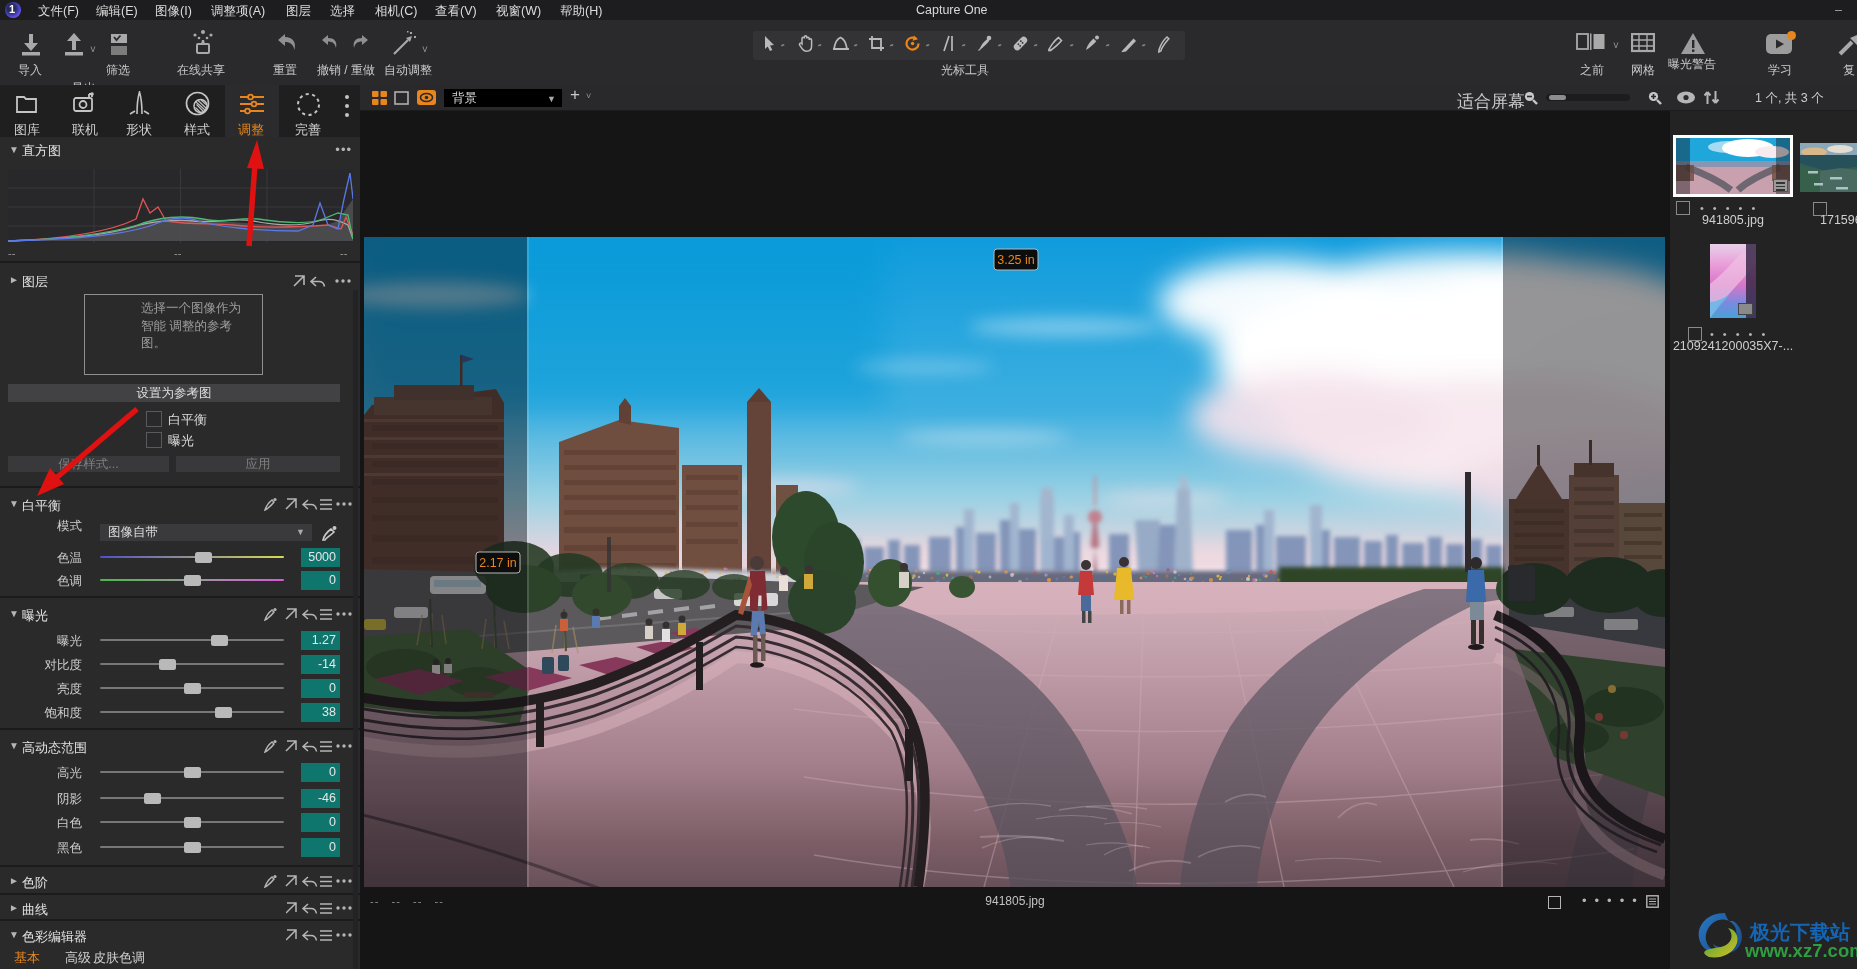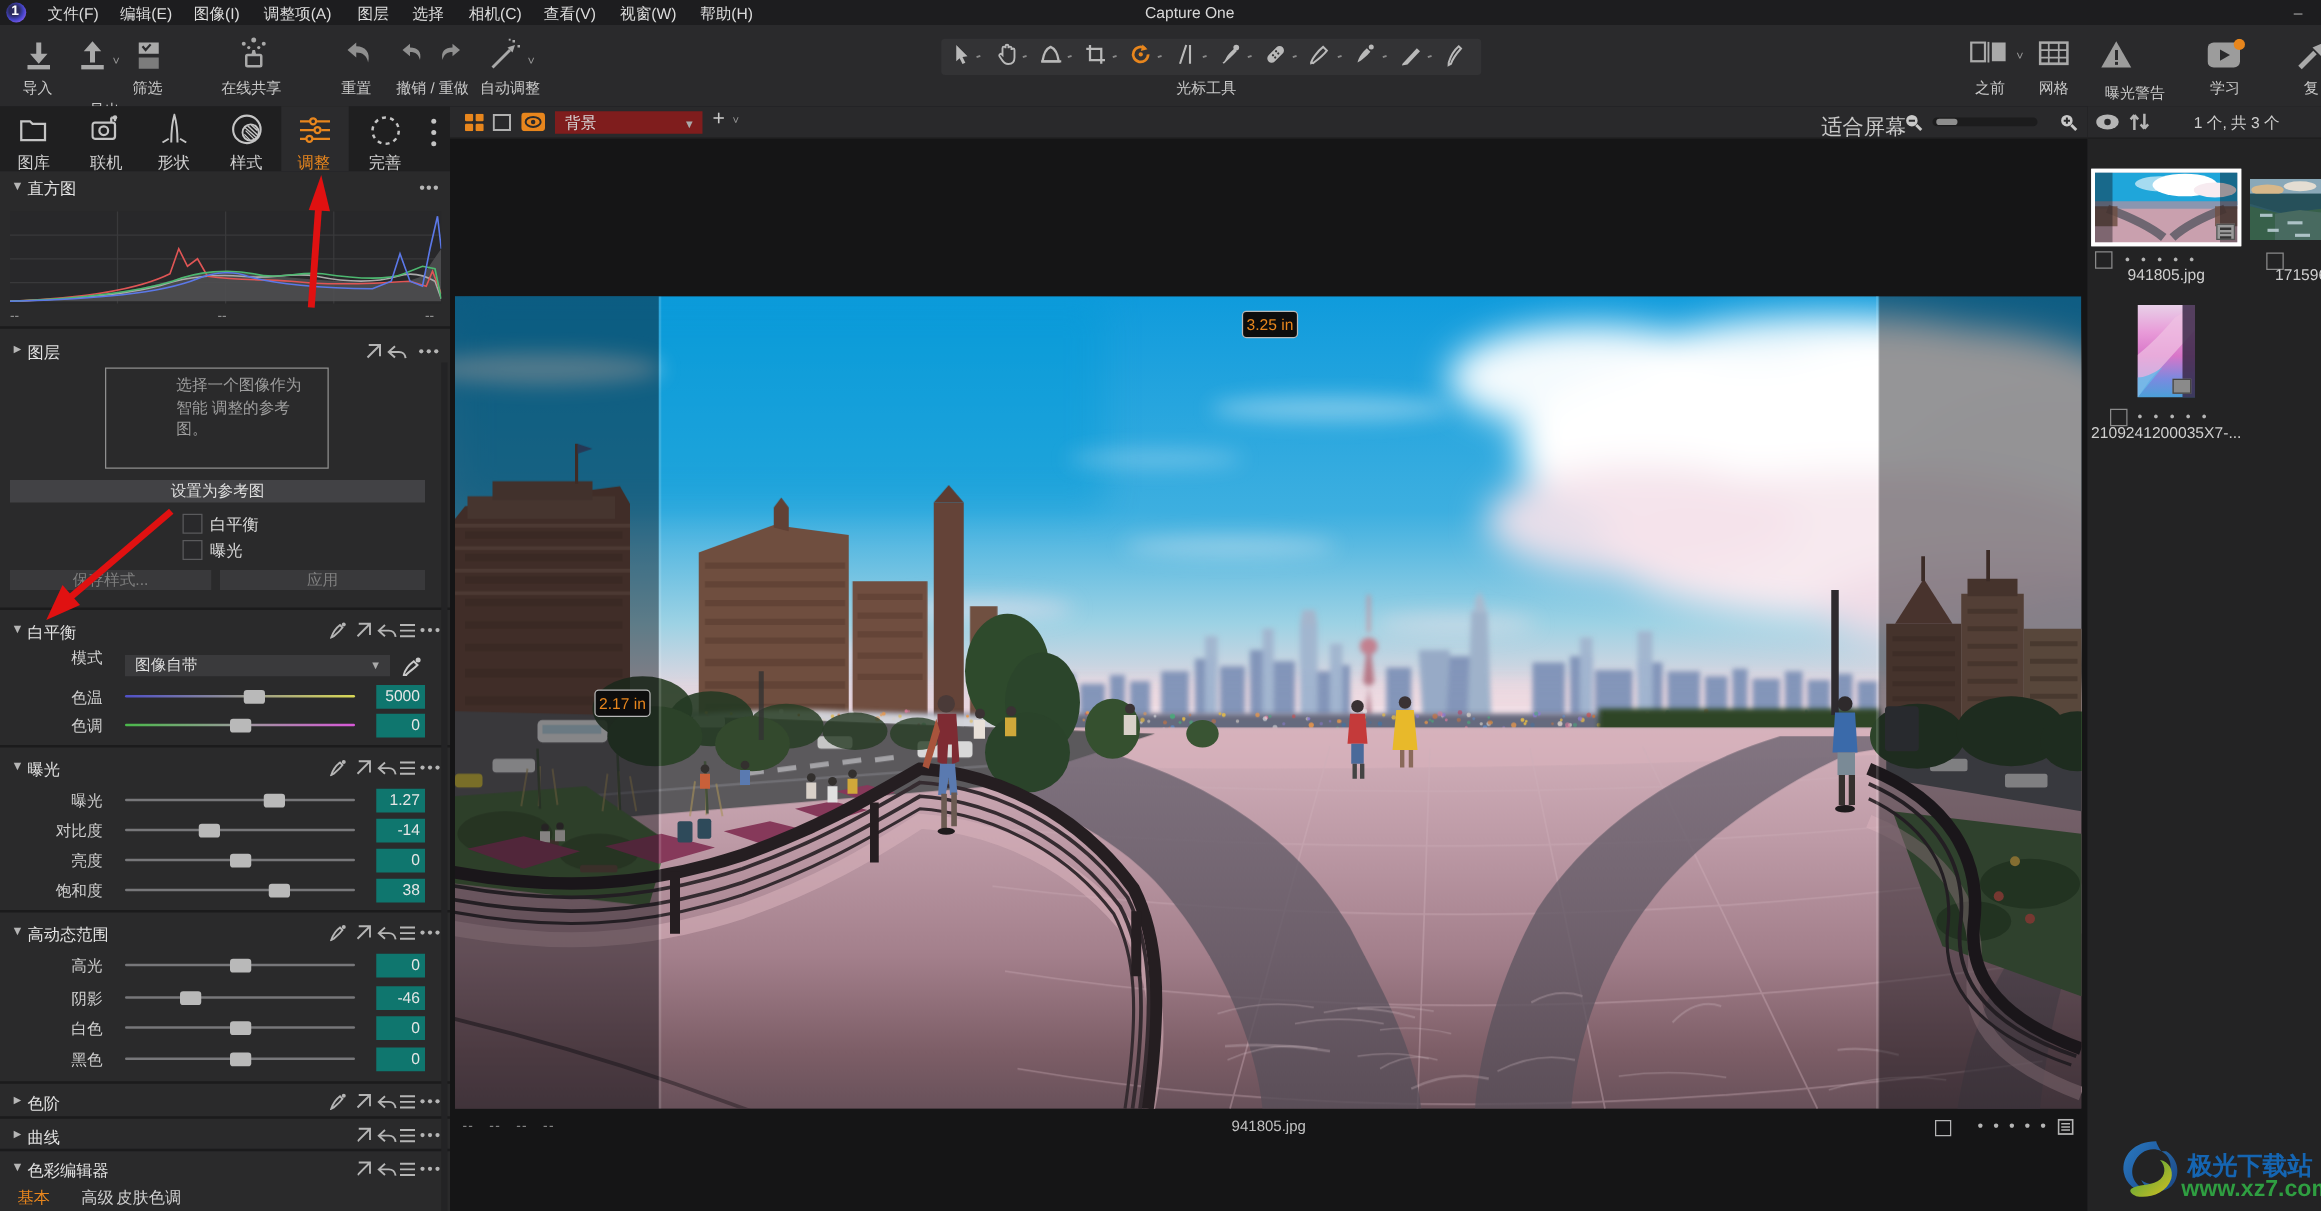--- a/index.html
+++ b/index.html
@@ -168,21 +168,21 @@
   <svg class="abs" style="left:1631px;top:13px;" width="24" height="22" viewBox="0 0 24 22">
       <rect x="1" y="1" width="22" height="17" fill="none" stroke="#a9a9a9" stroke-width="2.2"></rect>
       <path d="M8 1v17M16 1v17M1 7h22M1 13h22" stroke="#a9a9a9" stroke-width="1.4"></path>
     </svg>
   <div class="tlabel" style="left:1631px;top:42px;">网格</div>
   <svg class="abs" style="left:1680px;top:12px;" width="26" height="23" viewBox="0 0 26 23">
       <path d="M13 1 25 22H1z" fill="#9c9c9c"></path>
       <rect x="12" y="8" width="2.4" height="8" fill="#2a2a2c"></rect>
       <rect x="12" y="17.5" width="2.4" height="2.4" fill="#2a2a2c"></rect>
     </svg>
-  <div class="tlabel" style="left:1668px;top:46px;margin-left:16px;">曝光警告</div>
+  <div class="tlabel" style="left:1668px;top:36px;">曝光警告</div>
   <svg class="abs" style="left:1766px;top:11px;" width="30" height="26" viewBox="0 0 30 26">
       <rect x="0" y="3" width="26" height="20" rx="5" fill="#9c9c9c"></rect>
       <path d="M10 8.5l8 4.5-8 4.5z" fill="#2a2a2c"></path>
       <circle cx="25.5" cy="4.5" r="4.5" fill="#e8861d"></circle>
     </svg>
   <div class="tlabel" style="left:1768px;top:42px;">学习</div>
   <svg class="abs" style="left:1838px;top:12px;" width="19" height="24" viewBox="0 0 19 24">
       <path d="M2 22 14 10" stroke="#a9a9a9" stroke-width="4" fill="none"></path>
       <path d="M12 6l7 7 0-10z" fill="#a9a9a9"></path>
     </svg>
@@ -454,21 +454,21 @@
         </g>
       </svg>
   <svg class="abs" style="left:34px;top:6px;" width="15" height="14" viewBox="0 0 15 14">
         <rect x="1" y="1" width="13" height="12" fill="none" stroke="#b0b0b0" stroke-width="1.6"></rect>
       </svg>
   <svg class="abs" style="left:57px;top:5px;" width="19" height="15" viewBox="0 0 19 15">
         <rect x="0" y="0" width="19" height="15" rx="3" fill="#e8861d"></rect>
         <ellipse cx="9.5" cy="7.5" rx="6" ry="4" fill="none" stroke="#2a2a2c" stroke-width="1.6"></ellipse>
         <circle cx="9.5" cy="7.5" r="1.8" fill="#2a2a2c"></circle>
       </svg>
-  <div class="abs" style="left:84px;top:4px;width:118px;height:18px;background:#7f1d1d;color:#d8d8d8;font-size:12.5px;line-height:18px;"><span style="margin-left:8px;">背景</span><span style="position:absolute;right:6px;top:1px;color:#aaa;font-size:9px;">▼</span></div>
+  <div class="abs" style="left:84px;top:4px;width:118px;height:18px;background:#000000;color:#d8d8d8;font-size:12.5px;line-height:18px;"><span style="margin-left:8px;">背景</span><span style="position:absolute;right:6px;top:1px;color:#aaa;font-size:9px;">▼</span></div>
   <div class="abs" style="left:210px;top:0px;color:#c9c9c9;font-size:17px;">+</div>
   <div class="abs" style="left:226px;top:6px;color:#999;font-size:9px;">˅</div>
   <div class="abs" style="left:1097px;top:5px;color:#c9c9c9;font-size:17px;">适合屏幕</div>
   <svg class="abs" style="left:1163px;top:5px;" width="16" height="16" viewBox="0 0 16 16">
         <circle cx="6.5" cy="6.5" r="4.6" fill="#c9c9c9"></circle>
         <path d="M10 10l4 4" stroke="#c9c9c9" stroke-width="2.4"></path>
         <path d="M4 6.5h5" stroke="#29292b" stroke-width="1.6"></path>
       </svg>
   <div class="abs" style="left:1186px;top:9px;width:84px;height:7px;background:#1c1c1d;border-radius:3.5px;"></div>
   <div class="abs" style="left:1189px;top:10px;width:17px;height:5px;background:#8d8d8d;border-radius:2.5px;"></div>

